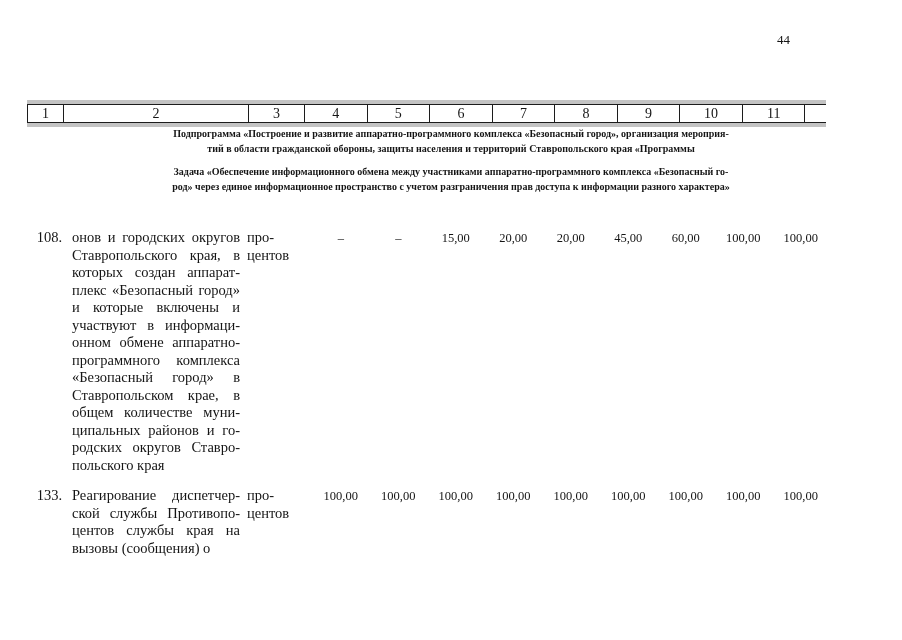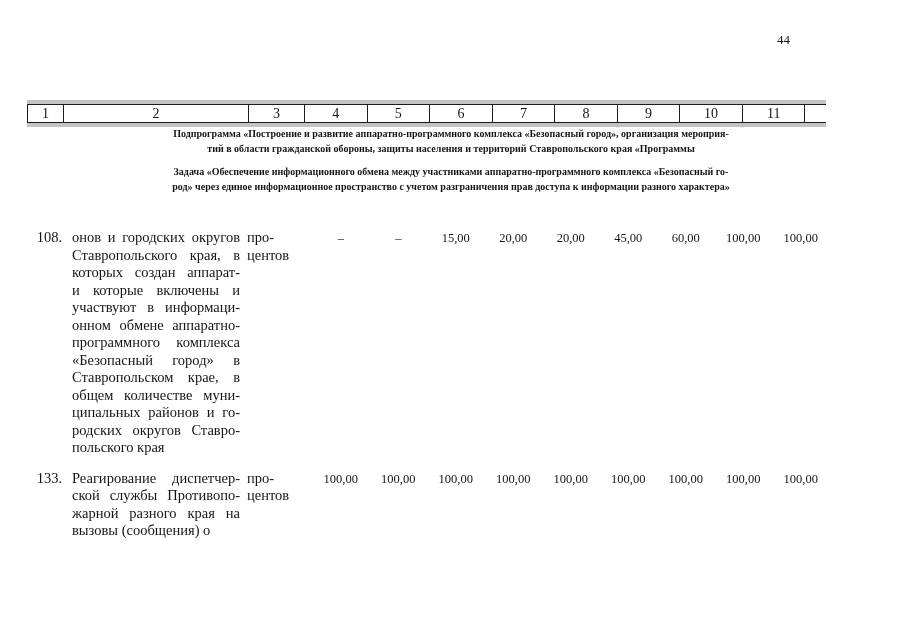--- a/index.html
+++ b/index.html
@@ -103,20 +103,21 @@
     <div>род» через единое информационное пространство с учетом разграничения прав доступа к информации разного характера»</div>
   </div>
 
   <div class="rows">
   <div class="irow">
     <div class="cell-num">108.</div>
     <div class="cell-ind">
           <div class="jl">онов и городских округов</div>
           <div class="jl">Ставропольского края, в</div>
           <div class="jl">которых создан аппарат-</div>
+          <div class="jl">плекс «Безопасный город»</div>
           <div class="jl">и которые включены и</div>
           <div class="jl">участвуют в информаци-</div>
           <div class="jl">онном обмене аппаратно-</div>
           <div class="jl">программного комплекса</div>
           <div class="jl">«Безопасный город» в</div>
           <div class="jl">Ставропольском крае, в</div>
           <div class="jl">общем количестве муни-</div>
           <div class="jl">ципальных районов и го-</div>
           <div class="jl">родских округов Ставро-</div>
           <div class="jl jl-last">польского края</div>
@@ -134,21 +135,21 @@
         <div class="cell-val">60,00</div>
         <div class="cell-val">100,00</div>
         <div class="cell-val">100,00</div>
       </div>
 
   <div class="irow">
     <div class="cell-num">133.</div>
     <div class="cell-ind">
           <div class="jl">Реагирование диспетчер-</div>
           <div class="jl">ской службы Противопо-</div>
-          <div class="jl">жарной разного края на</div>
+          <div class="jl">центов службы края на</div>
           <div class="jl jl-last">вызовы (сообщения) о</div>
         </div>
     <div class="cell-unit">
           <div>про-</div>
           <div>центов</div>
         </div>
   <div class="cell-val">100,00</div>
         <div class="cell-val">100,00</div>
         <div class="cell-val">100,00</div>
         <div class="cell-val">100,00</div>

